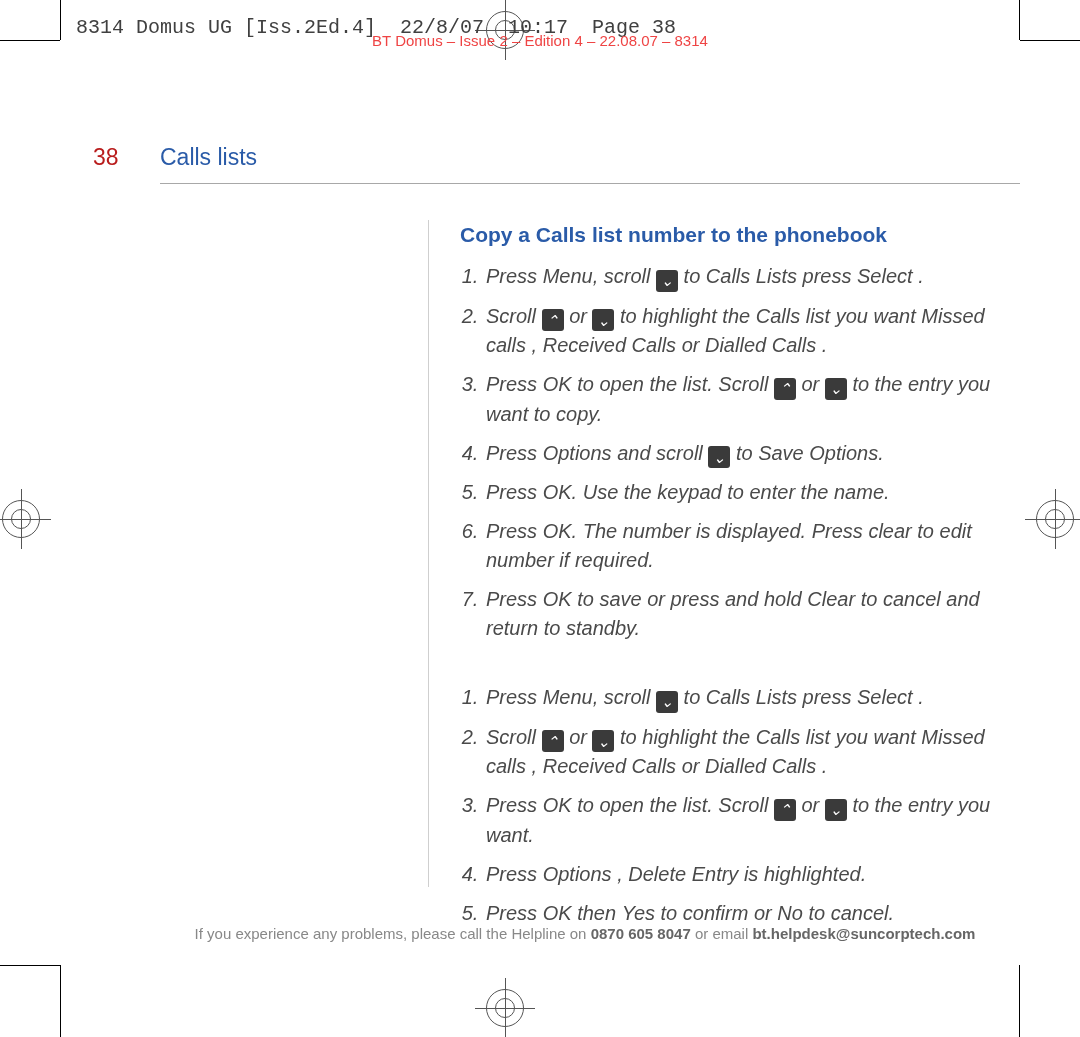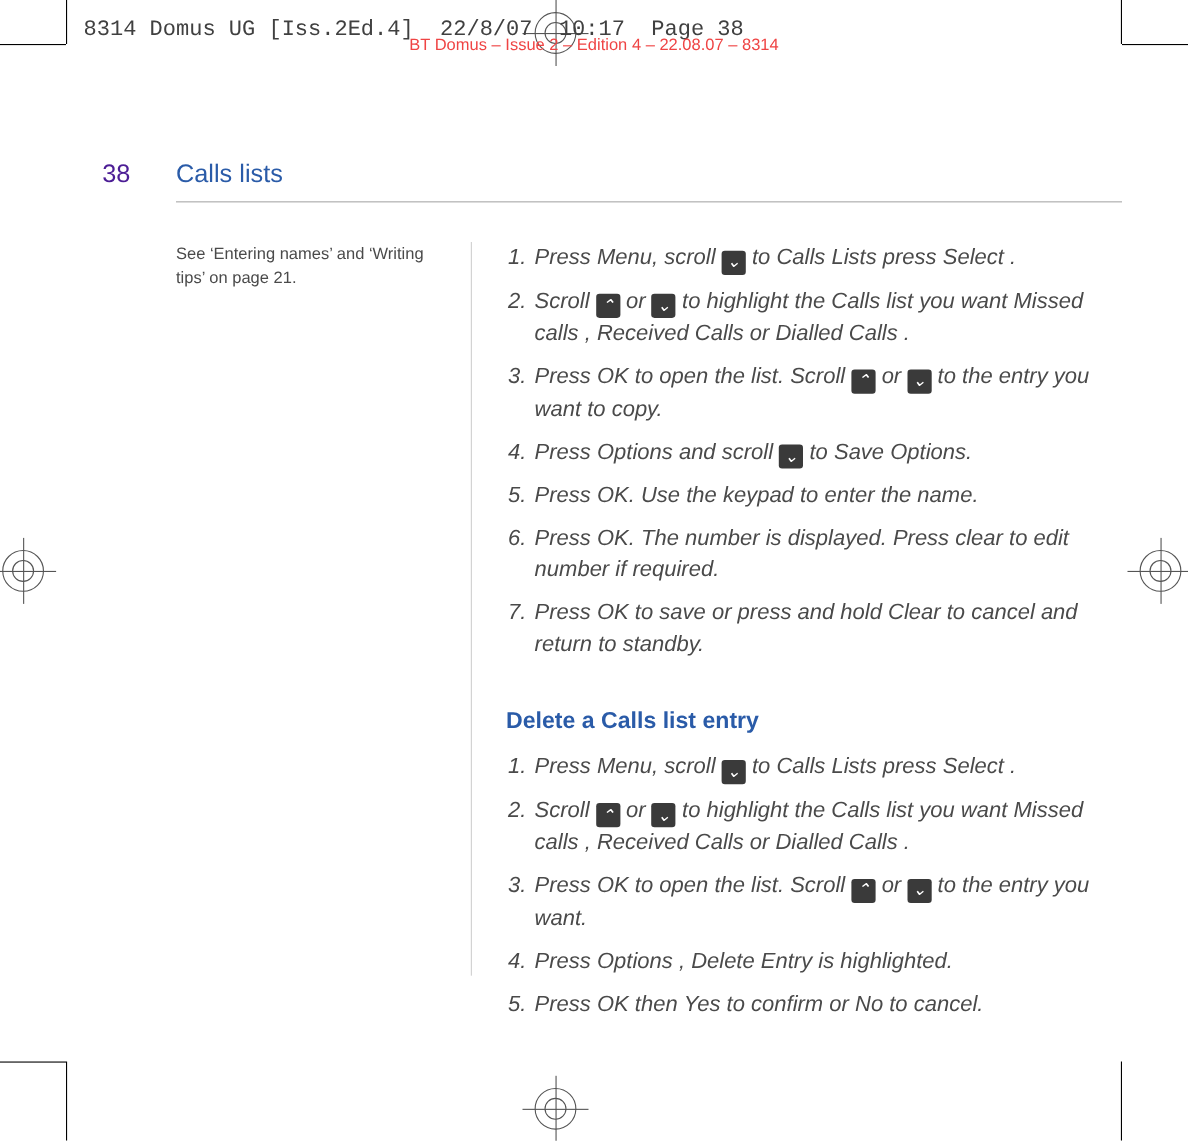--- a/index.html
+++ b/index.html
@@ -65,21 +65,21 @@
   
   .page {
     position: absolute;
     left: 60px; right: 60px; top: 40px; bottom: 40px;
   }
 
   .pgnum {
     position: absolute;
     left: 33px; top: 104px;
     font-size: 23px;
-    color: #4c1d95;
+    color: #b91c1c;
   }
   .section-title {
     position: absolute;
     left: 100px; top: 104px;
     font-size: 23px;
     color: #2a5ba8;
   }
 
   .hr-top {
     position: absolute;
@@ -185,29 +185,27 @@
 <div class="slug">8314 Domus UG [Iss.2Ed.4]  22/8/07  10:17  Page 38</div>
 <div class="slug-header">BT Domus – Issue 2 – Edition 4 – 22.08.07 – 8314</div>
 
 <div class="page">
 
   <div class="pgnum">38</div>
   <div class="section-title">Calls lists</div>
   <div class="hr-top"></div>
 
   <div class="sidebar">
-    <p>
-      <span>See ‘Entering names’ and ‘Writing tips’ on page </span><span>21</span><span>.</span>
-    </p>
   </div>
 
   <div class="col-sep"></div>
 
   <div class="main">
 
+    <div class="h2">Copy a Calls list number to the phonebook</div>
     <ol>
       <li>
         <span>Press </span><span class="menu">Menu</span><span>, scroll </span><span class="chevron">⌄</span><span> to </span><span class="menu">Calls Lists</span><span>    press </span><span class="menu">Select</span><span> .</span>
       </li>
       <li>
         <span>Scroll </span><span class="chevron">⌃</span><span> or </span><span class="chevron">⌄</span><span> to highlight the Calls list you want </span><span class="menu">Missed calls</span><span> , </span><span class="menu">Received Calls</span><span>   or </span><span class="menu">Dialled Calls</span><span>   .</span>
       </li>
       <li>
         <span>Press </span><span class="menu">OK</span><span> to open the list. Scroll </span><span class="chevron">⌃</span><span> or </span><span class="chevron">⌄</span><span> to the entry you want to copy.</span>
       </li>
@@ -218,34 +216,36 @@
         <span>Press </span><span class="menu">OK</span><span>. Use the keypad to enter the name.</span>
       </li>
       <li>
         <span>Press </span><span class="menu">OK</span><span>. The number is displayed. Press clear to edit number if required.</span>
       </li>
       <li>
         <span>Press </span><span class="menu">OK</span><span> to save or press and hold </span><span class="menu">Clear</span><span> to cancel and return to standby.</span>
       </li>
     </ol>
 
-    <div class="h2">Delete a Calls list entry</div>
     <ol>
       <li>
         <span>Press </span><span class="menu">Menu</span><span>, scroll </span><span class="chevron">⌄</span><span> to </span><span class="menu">Calls Lists</span><span>    press </span><span class="menu">Select</span><span> .</span>
       </li>
       <li>
         <span>Scroll </span><span class="chevron">⌃</span><span> or </span><span class="chevron">⌄</span><span> to highlight the Calls list you want </span><span class="menu">Missed calls</span><span> , </span><span class="menu">Received  Calls</span><span> or </span><span class="menu">Dialled  Calls</span><span> .</span>
       </li>
       <li>
         <span>Press </span><span class="menu">OK</span><span> to open the list. Scroll </span><span class="chevron">⌃</span><span> or </span><span class="chevron">⌄</span><span> to the entry you want.</span>
       </li>
       <li>
         <span>Press </span><span class="menu">Options</span><span> , </span><span class="menu">Delete  Entry</span><span>  is highlighted.</span>
       </li>
       <li>
         <span>Press </span><span class="menu">OK</span><span> then </span><span class="menu">Yes</span><span> to confirm or </span><span class="menu">No</span><span> to cancel.</span>
       </li>
     </ol>
   </div>
 
+  <div class="footer">
+    <span>If you experience any problems, please call the Helpline on </span><b>0870 605 8047</b><span> or email </span><b>bt.helpdesk@suncorptech.com</b>
+  </div>
 
 </div>
 
 </body></html>

